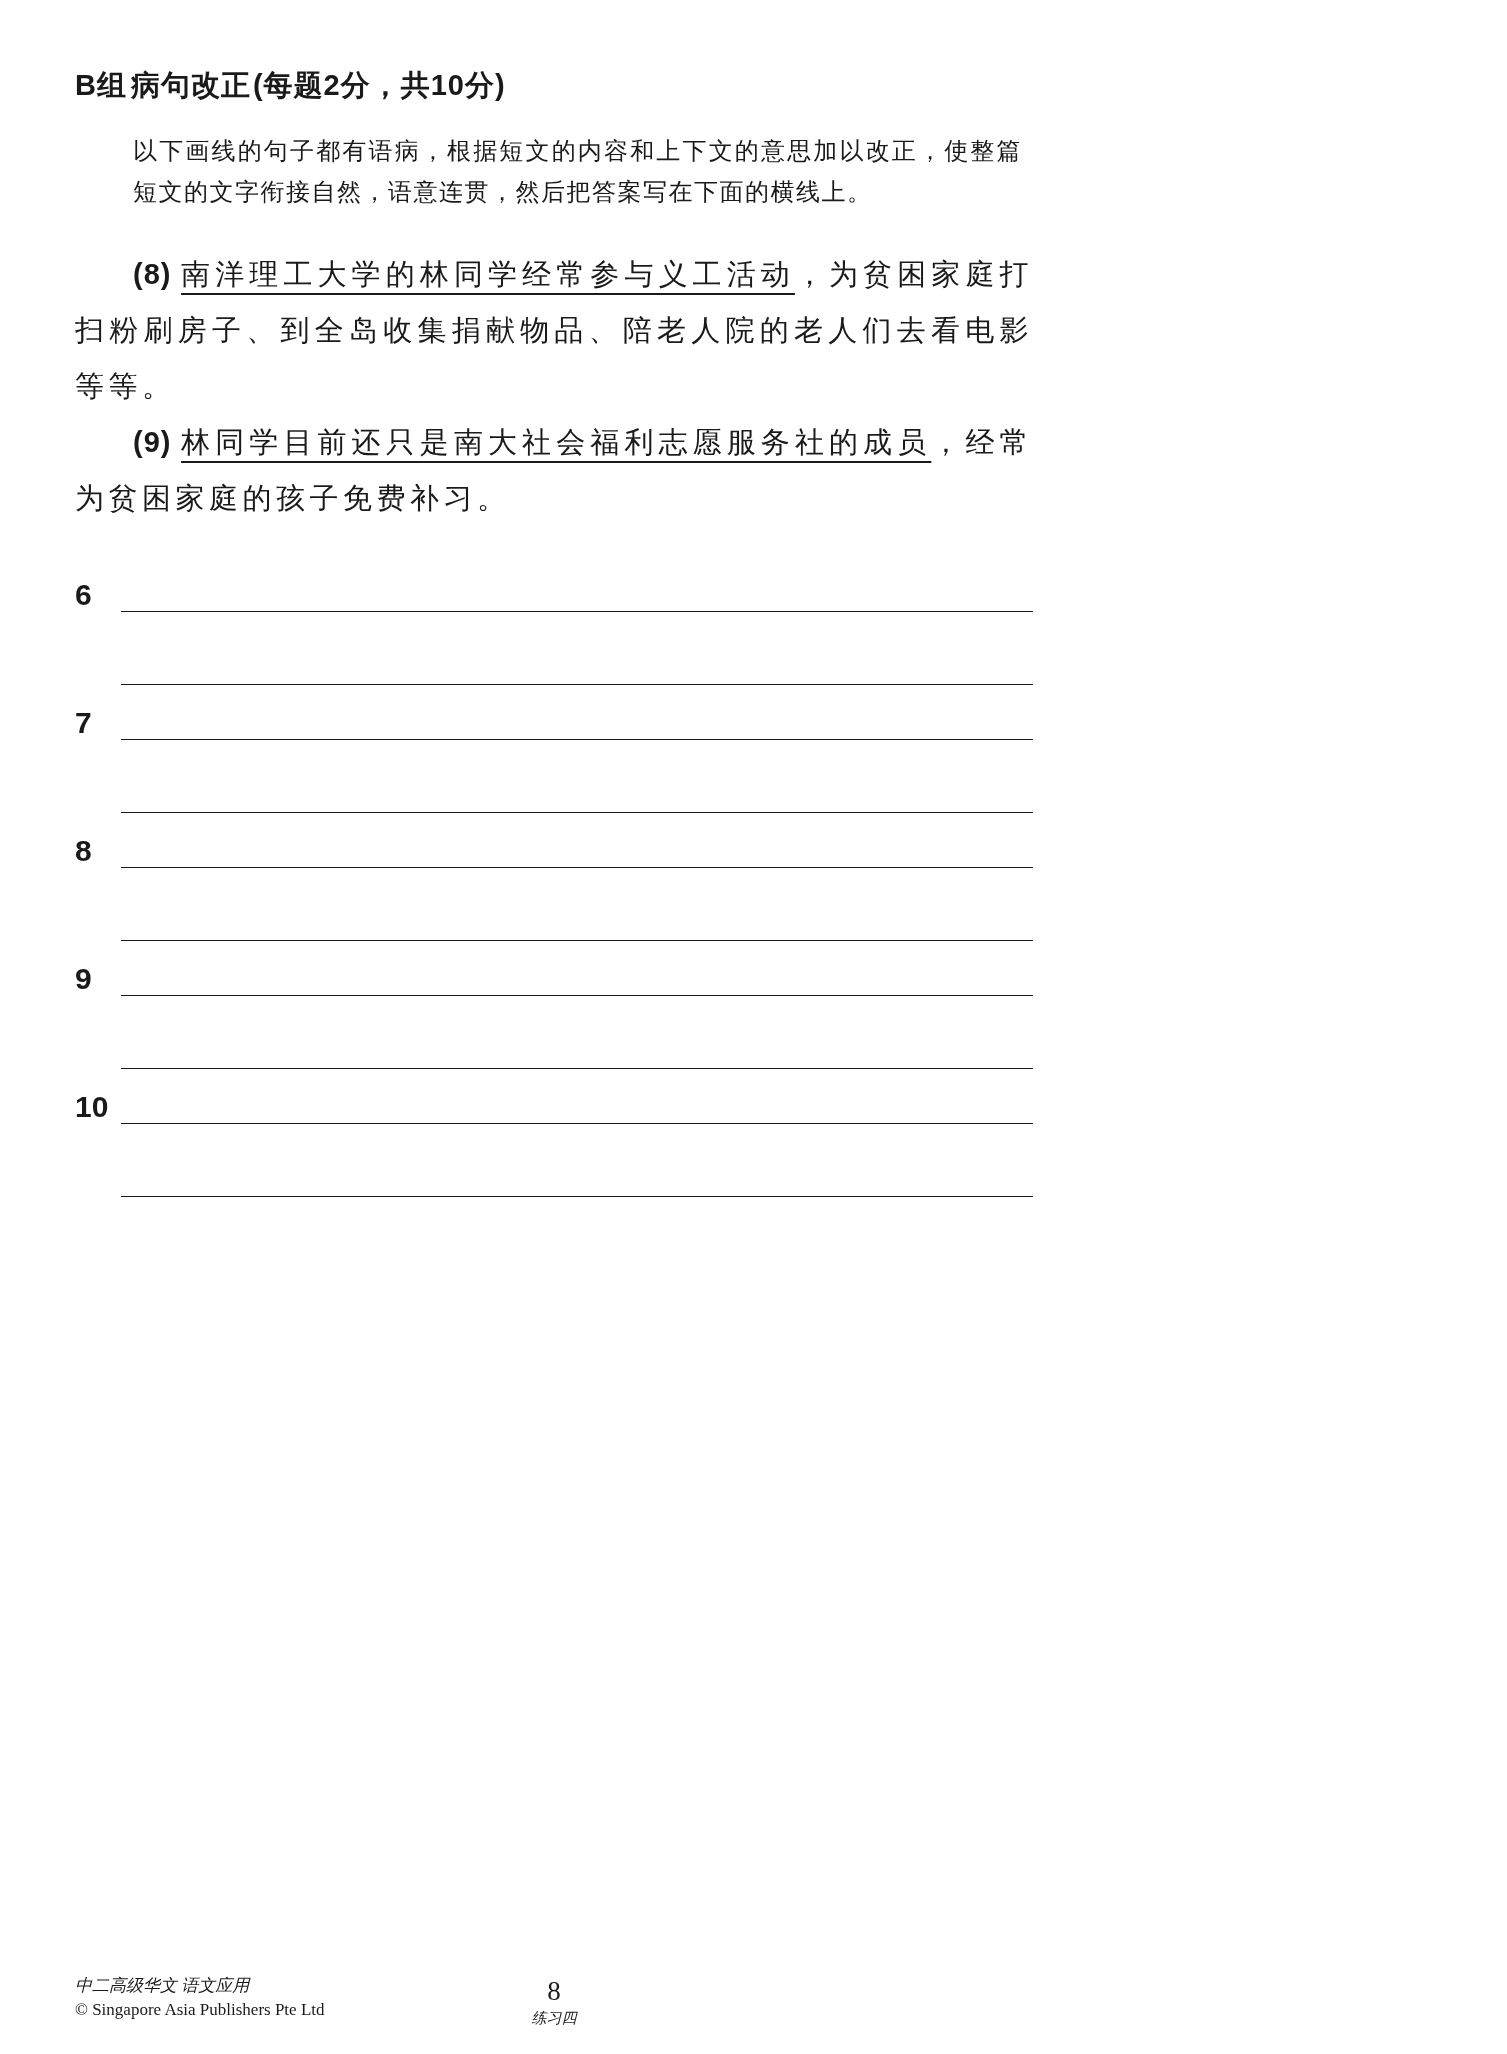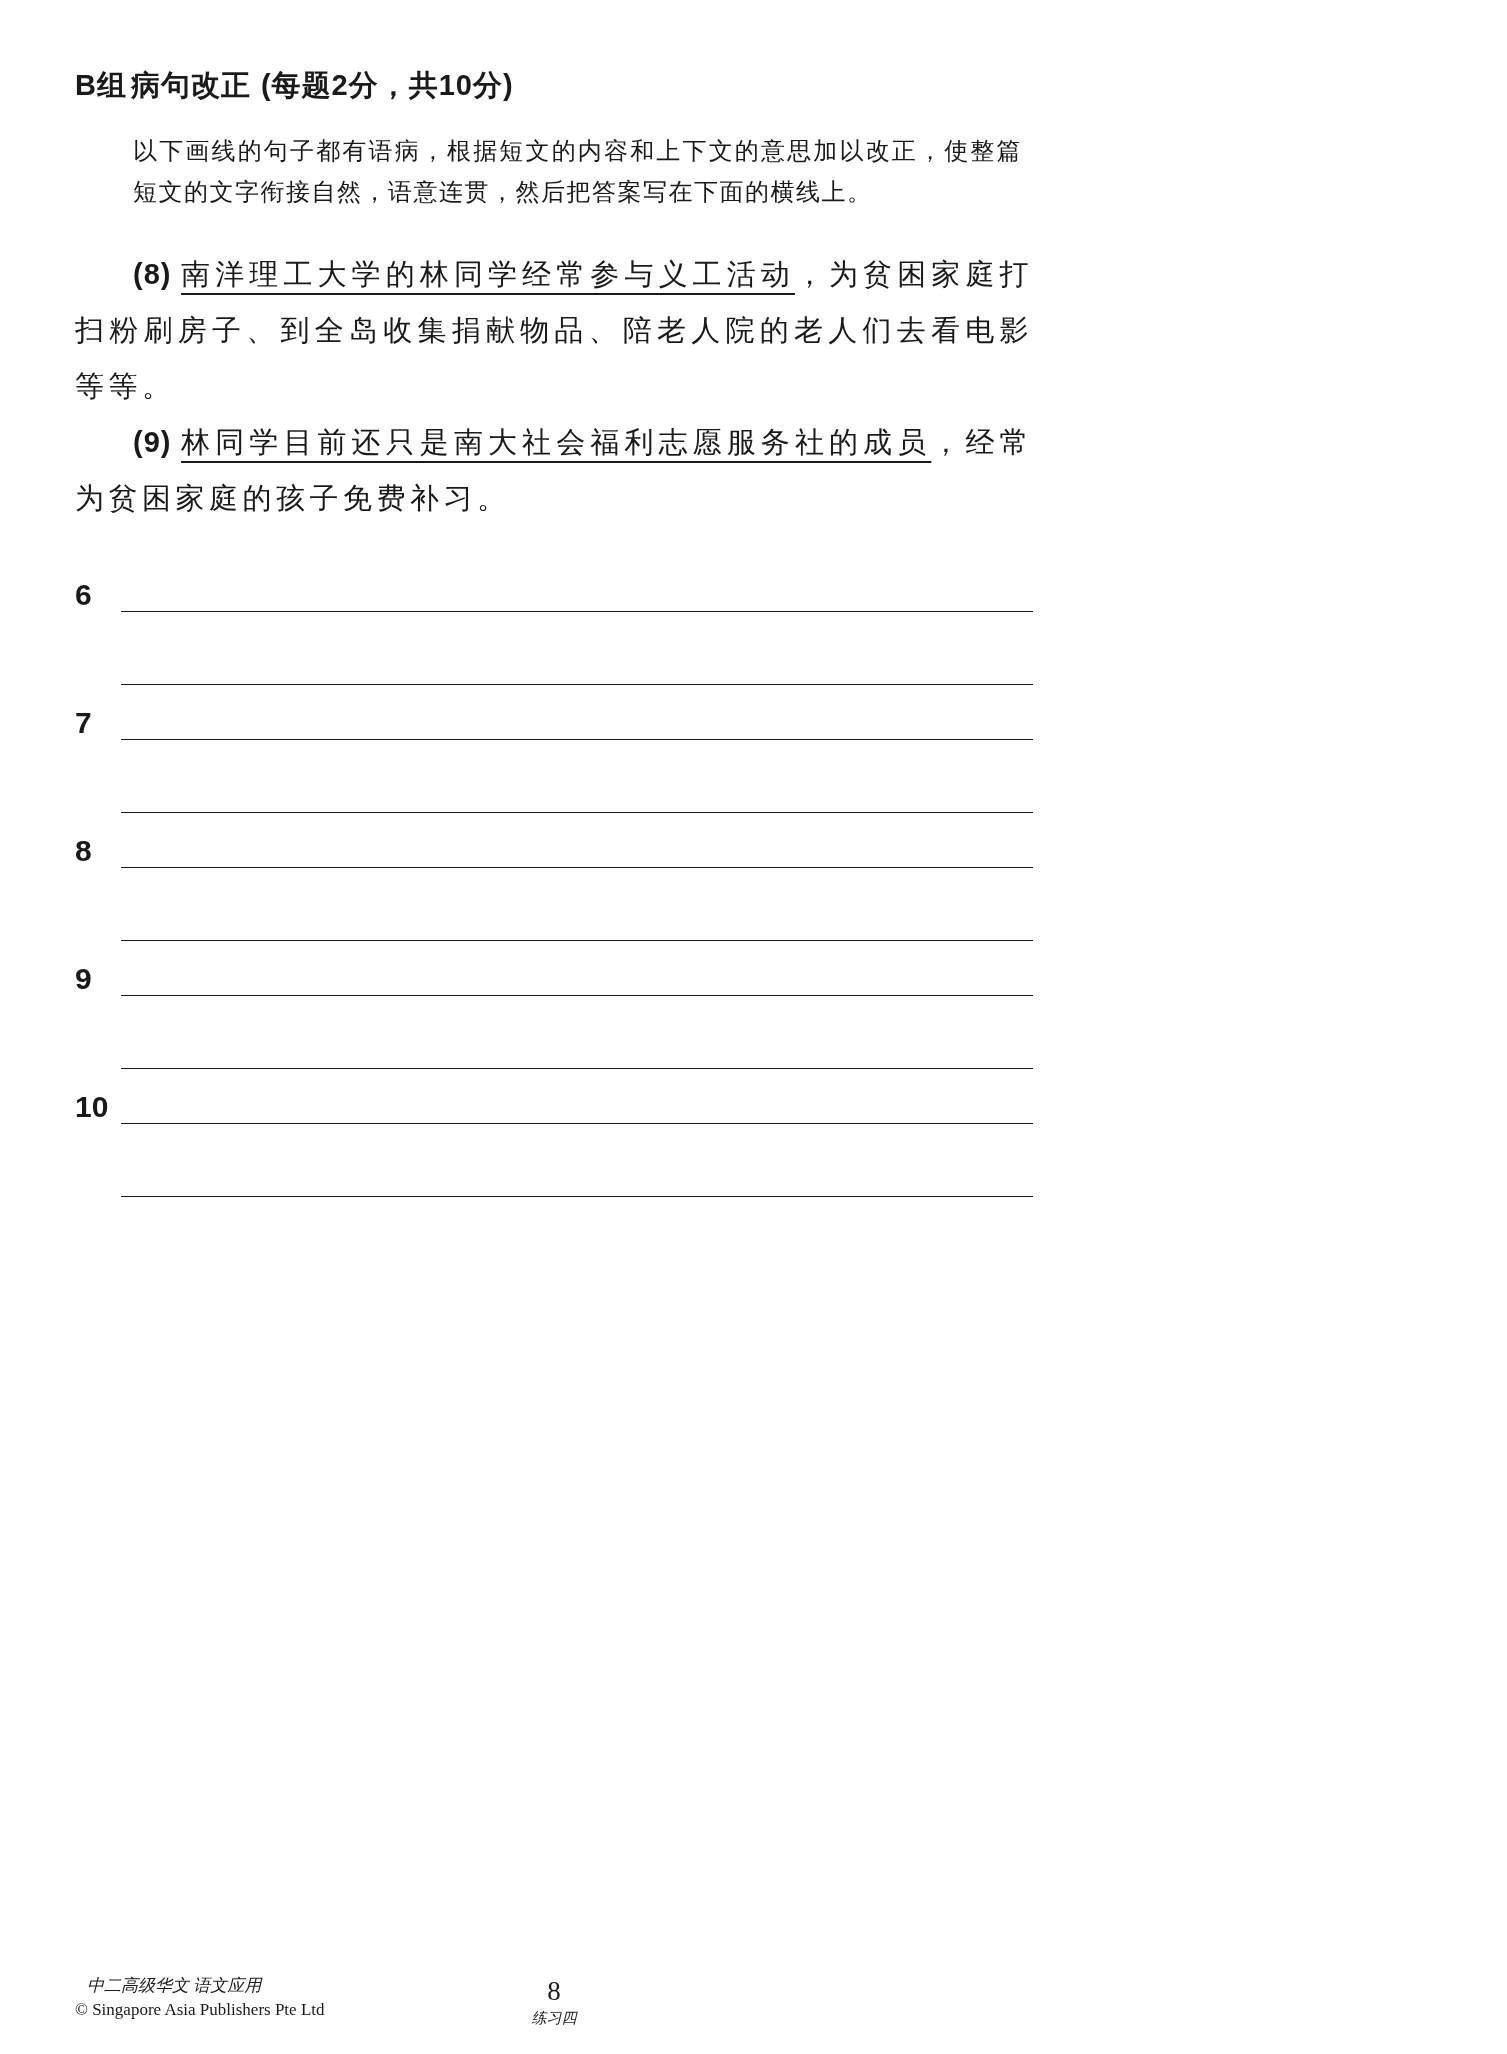--- a/index.html
+++ b/index.html
@@ -20,21 +20,21 @@
     width: 958px;
   }
   .header-row {
     display: flex;
     align-items: baseline;
     font-weight: bold;
     font-size: 29px;
     letter-spacing: 1px;
   }
   .header-row .section-label { margin-right: 4px; }
-  .header-row .marks { margin-left: 10px; }
+  .header-row .marks { margin-left: 2px; }
   .instructions {
     margin: 24px 11px 0 58px;
     font-size: 24px;
     line-height: 41px;
     letter-spacing: 1.5px;
     text-align: justify;
     text-justify: inter-character;
   }
   .passage {
     margin-top: 34px;
@@ -78,21 +78,21 @@
     height: 100%;
   }
   .footer-left {
     position: absolute;
     left: 75px;
     top: 1974px;
     font-family: "Liberation Serif", serif;
     font-size: 17px;
     line-height: 24px;
   }
-  .footer-left .book { font-style: italic; margin-left: 12px; }
+  .footer-left .book { font-style: italic; }
   .footer-center {
     position: absolute;
     left: 75px;
     top: 1976px;
     width: 958px;
     text-align: center;
     font-family: "Liberation Serif", serif;
   }
   .footer-center .page-number { font-size: 27px; line-height: 30px; }
   .footer-center .exercise { font-size: 15px; font-style: italic; margin-top: 3px; }

